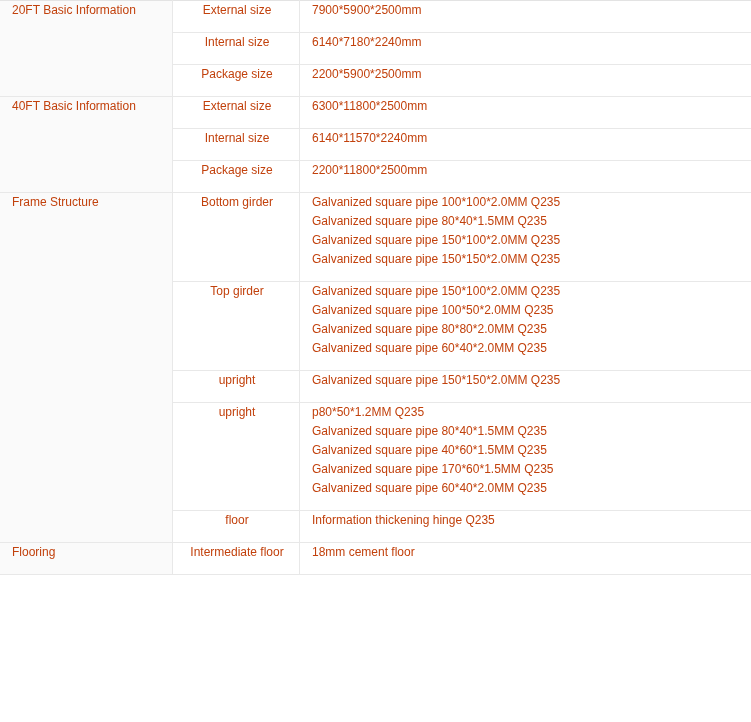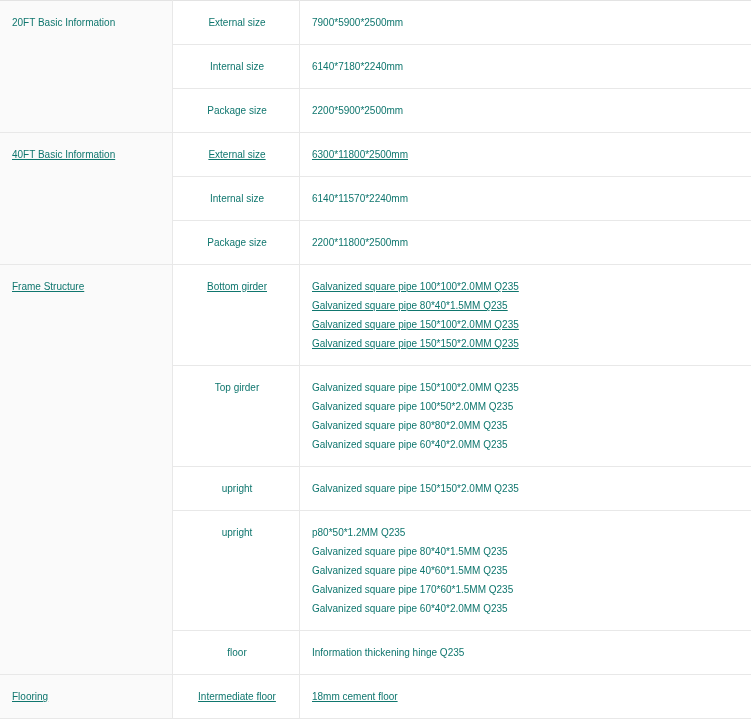--- a/index.html
+++ b/index.html
@@ -20,45 +20,44 @@
   }
   table.spec-table {
     border-collapse: collapse;
     width: 751px;
     table-layout: fixed;
     border-top: 1px solid #e3e3e3;
     border-bottom: 1px solid #e3e3e3;
   }
   table.spec-table td {
     vertical-align: top;
-    padding: 12px 10px 12px 12px;
+    padding: 0 10px 12px 12px;
     border-bottom: 1px solid #e8e8e8;
     line-height: 19px;
-    color: #0f766e;
-    font-size: 10px;
+    color: #c2410c;
+    font-size: 12px;
     word-wrap: break-word;
   }
   td.group-cell {
     width: 150px;
     background: #fafafa;
     border-right: 1px solid #e8e8e8;
     color: #333333;
   }
   td.key-cell {
     width: 104px;
     border-right: 1px solid #e8e8e8;
     background: #ffffff;
     text-align: center;
   }
   td.val-cell {
     background: #ffffff;
   }
   tr.section-start > td {
     border-top: 1px solid #e3e3e3;
-    text-decoration: underline;
   }
   .lines div {
     white-space: nowrap;
   }
   .group-cell .glabel {
     display: block;
   }
 </style>
 </head>
 <body>

